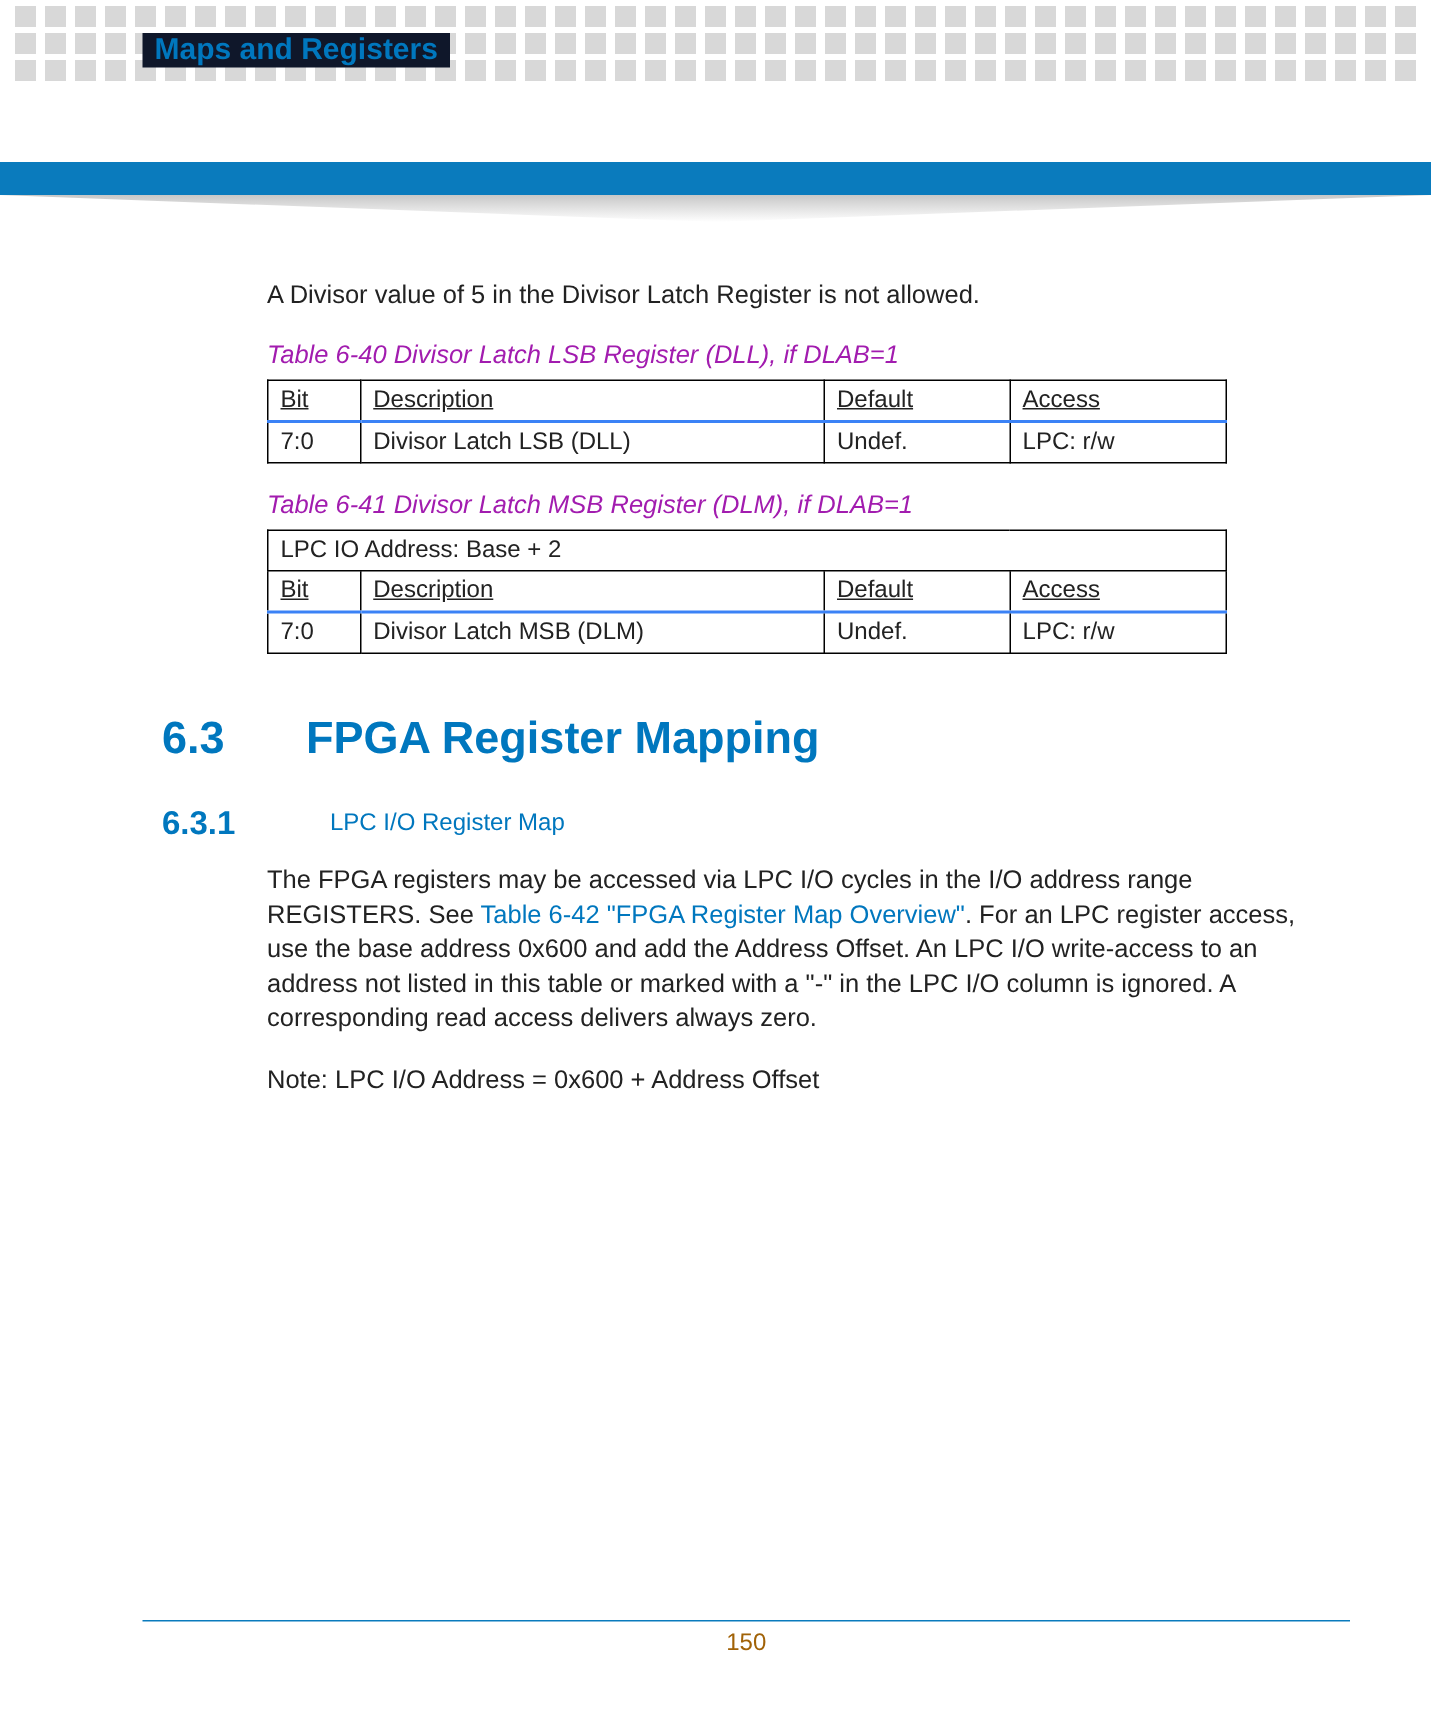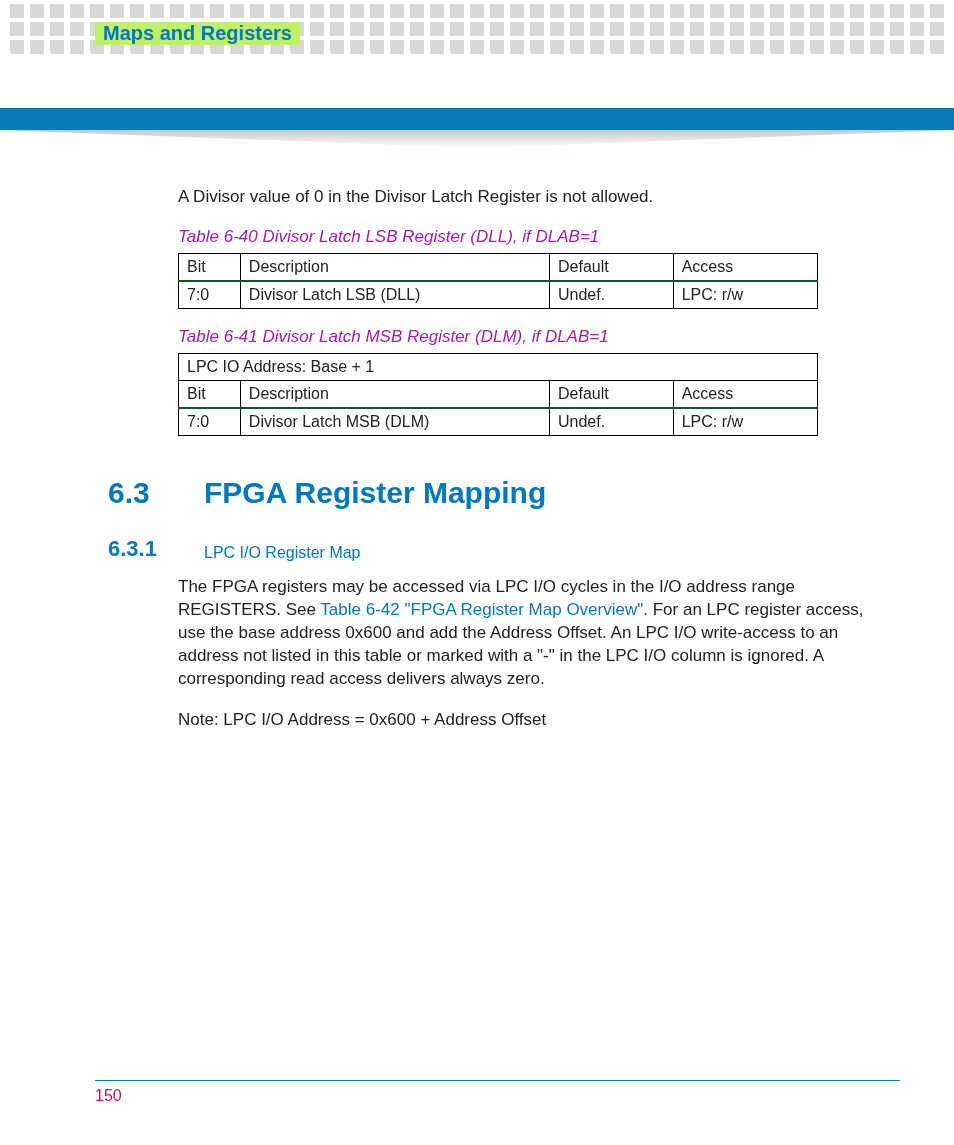--- a/index.html
+++ b/index.html
@@ -2,43 +2,43 @@
 <html><head>
 <meta charset="utf-8">
 <style>
   * { box-sizing: border-box; margin: 0; padding: 0; }
   html, body { width: 954px; height: 1145px; background: #fff; font-family: "Segoe UI", "Myriad Pro", Arial, sans-serif; color: #222; }
   .page { position: relative; width: 954px; height: 1145px; padding: 0 70px; }
   
   .dots { position: absolute; left: 0; top: 0; width: 954px; height: 60px; overflow: hidden; }
   .dots-row { display: flex; gap: 6px; padding: 4px 10px 0 10px; }
   .dot { width: 14px; height: 14px; background: #d8d8d8; flex: 0 0 14px; }
-  .header-title { position: absolute; left: 95px; top: 22px; font-weight: 700; font-size: 20px; color: #0077be; background: #bef264; padding: 0 8px; z-index: 2; }
+  .header-title { position: absolute; left: 95px; top: 22px; font-weight: 700; font-size: 20px; color: #0077be; background: #0f172a; padding: 0 8px; z-index: 2; }
   .blue-bar { position: absolute; left: 0; top: 108px; width: 954px; height: 22px; background: #0a7bbd; }
   .shadow { position: absolute; left: 0; top: 130px; width: 954px; height: 18px; background: linear-gradient(#9a9a9a, #fff); clip-path: polygon(0 0, 100% 0, 50% 100%); opacity: .55; }
   .content { position: absolute; left: 178px; top: 186px; width: 700px; }
   .para { font-size: 17px; line-height: 1.35; margin-bottom: 18px; }
   .note { font-size: 17px; line-height: 1.35; margin-top: 10px; }
   .cap { color: #a21caf; font-style: italic; font-size: 17px; margin: 18px 0 6px 0; }
   table.reg { border-collapse: collapse; width: 640px; font-size: 16px; }
   table.reg th, table.reg td { border: 1px solid #000; padding: 4px 8px; text-align: left; font-weight: 400; }
   table.reg .addr td { border-bottom: 1px solid #000; }
-  table.reg .hdr td { border-bottom: 2px solid #14532d; }
+  table.reg .hdr td { border-bottom: 2px solid #3b82f6; text-decoration: underline; }
   .col-bit { width: 60px; }
   .col-desc { width: 300px; }
   .col-def { width: 120px; }
   .col-acc { width: 140px; }
   .h3-row { display: flex; align-items: center; margin: 40px 0 26px -70px; }
   .h3-num { font-size: 30px; font-weight: 700; color: #0077be; width: 96px; }
   .h3-txt { font-size: 30px; font-weight: 700; color: #0077be; }
-  .h4-row { display: flex; align-items: flex-end; margin: 10px 0 14px -70px; }
+  .h4-row { display: flex; align-items: center; margin: 10px 0 14px -70px; gap: 16px; }
   .h4-num { font-size: 22px; font-weight: 700; color: #0077be; width: 96px; }
   .h4-txt { font-size: 16px; font-weight: 400; color: #0077be; }
   .xref { color: #0077be; }
-  .footer { position: absolute; left: 95px; right: 54px; bottom: 40px; border-top: 1.5px solid #0a7bbd; padding-top: 6px; display: flex; justify-content: space-between; font-size: 16px; color: #be185d; }
+  .footer { position: absolute; left: 95px; right: 54px; bottom: 40px; border-top: 1.5px solid #0a7bbd; padding-top: 6px; display: flex; justify-content: center; font-size: 16px; color: #a16207; }
 </style>
 </head>
 <body>
 
 <div class="page">
 
   <div class="dots">
     <div class="dots-row">
         <div class="dot"></div>
         <div class="dot"></div>
@@ -187,21 +187,21 @@
         <div class="dot"></div>
       </div>
   </div>
 
   <div class="header-title">Maps and Registers</div>
   <div class="blue-bar"></div>
   <div class="shadow"></div>
 
   <div class="content">
 
-    <p class="para">A Divisor value of 0 in the Divisor Latch Register is not allowed.</p>
+    <p class="para">A Divisor value of 5 in the Divisor Latch Register is not allowed.</p>
 
     <p class="cap">Table 6-40  Divisor Latch LSB Register (DLL), if DLAB=1</p>
     <table class="reg">
       <tbody>
       <tr class="hdr">
         <td class="col-bit">Bit</td>
         <td class="col-desc">Description</td>
         <td class="col-def">Default</td>
         <td class="col-acc">Access</td>
       </tr>
@@ -211,21 +211,21 @@
         <td>Undef.</td>
         <td>LPC: r/w</td>
       </tr>
     </tbody>
       </table>
 
     <p class="cap">Table 6-41  Divisor Latch MSB Register (DLM), if DLAB=1</p>
     <table class="reg">
       <tbody>
           <tr class="addr">
-            <td colspan="4">LPC IO Address: Base + 1</td>
+            <td colspan="4">LPC IO Address: Base + 2</td>
           </tr>
       <tr class="hdr">
         <td class="col-bit">Bit</td>
         <td class="col-desc">Description</td>
         <td class="col-def">Default</td>
         <td class="col-acc">Access</td>
       </tr>
       <tr>
         <td>7:0</td>
         <td>Divisor Latch MSB (DLM)</td>

